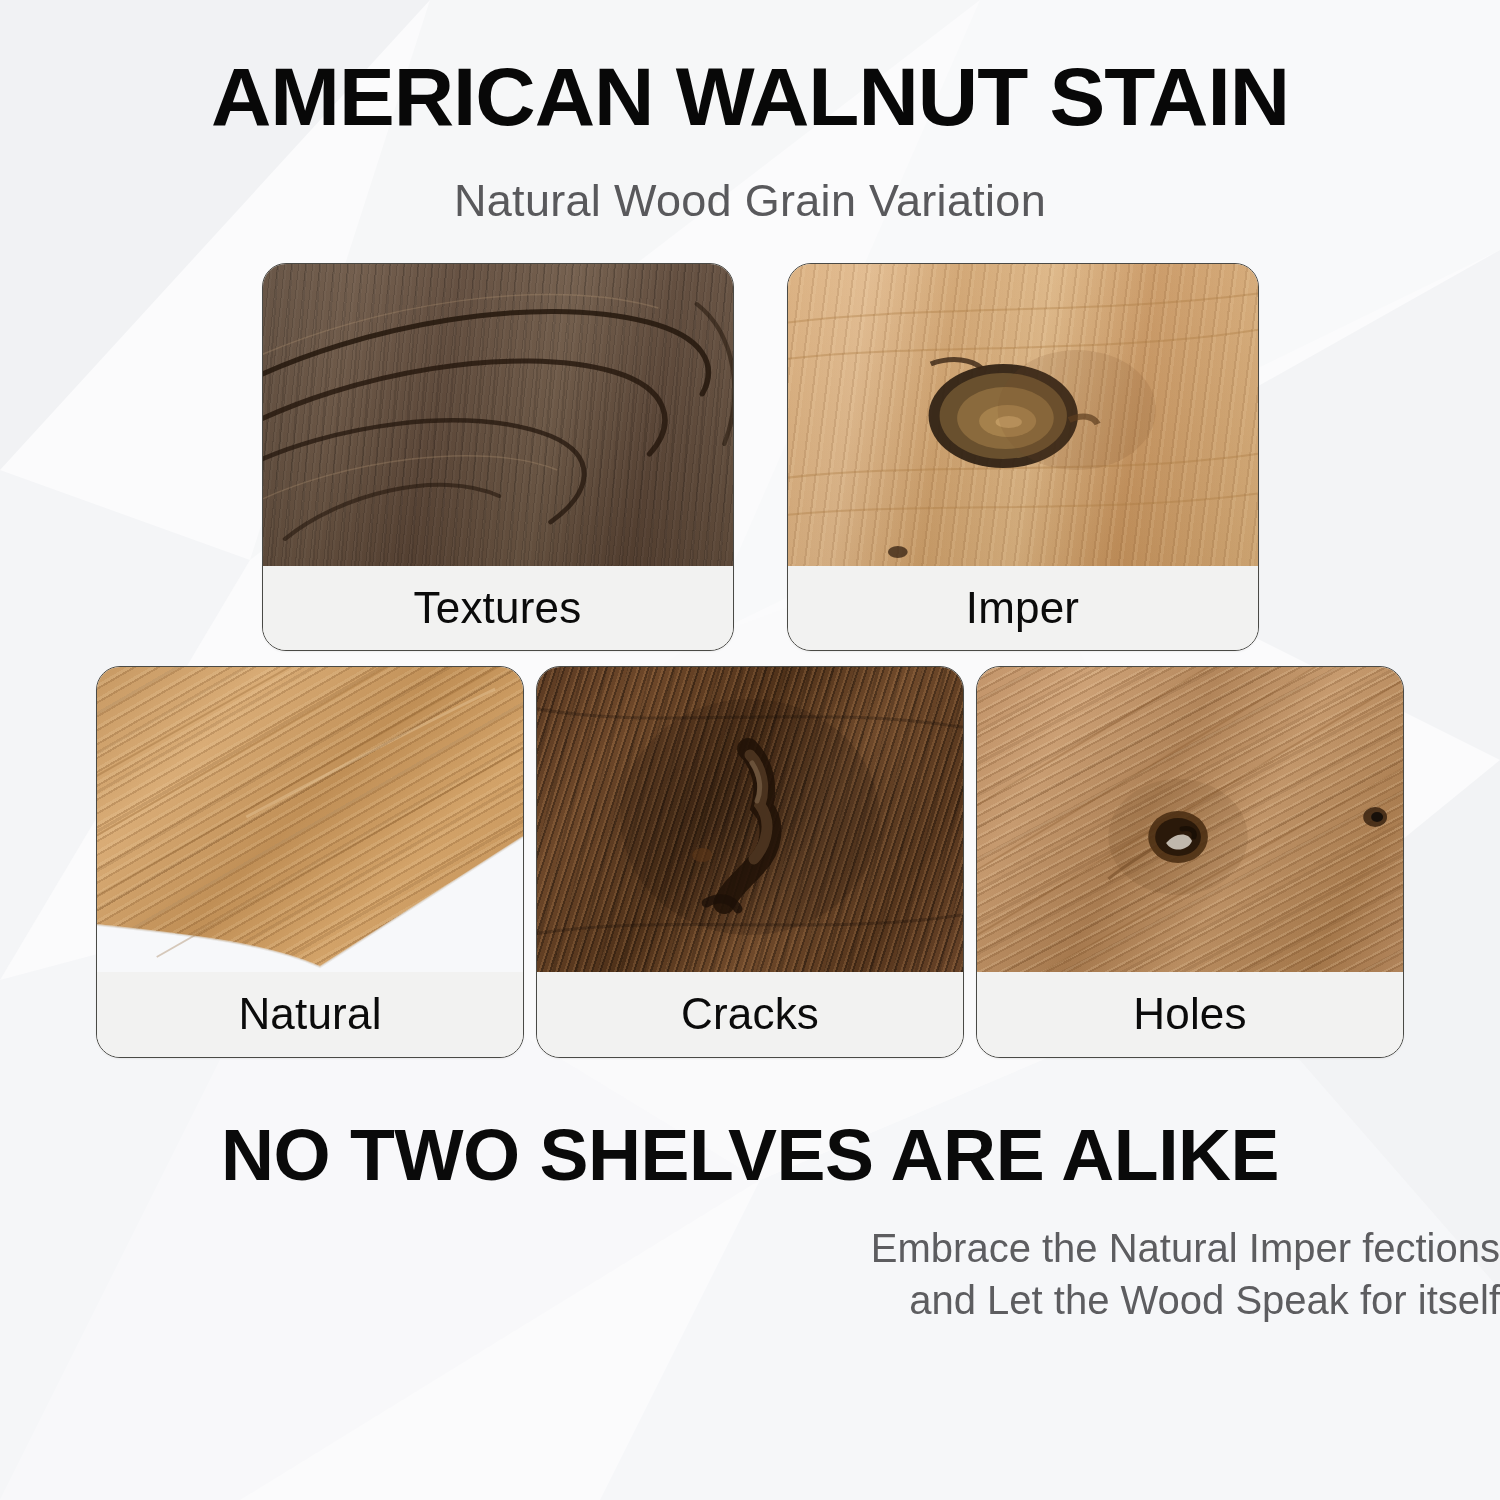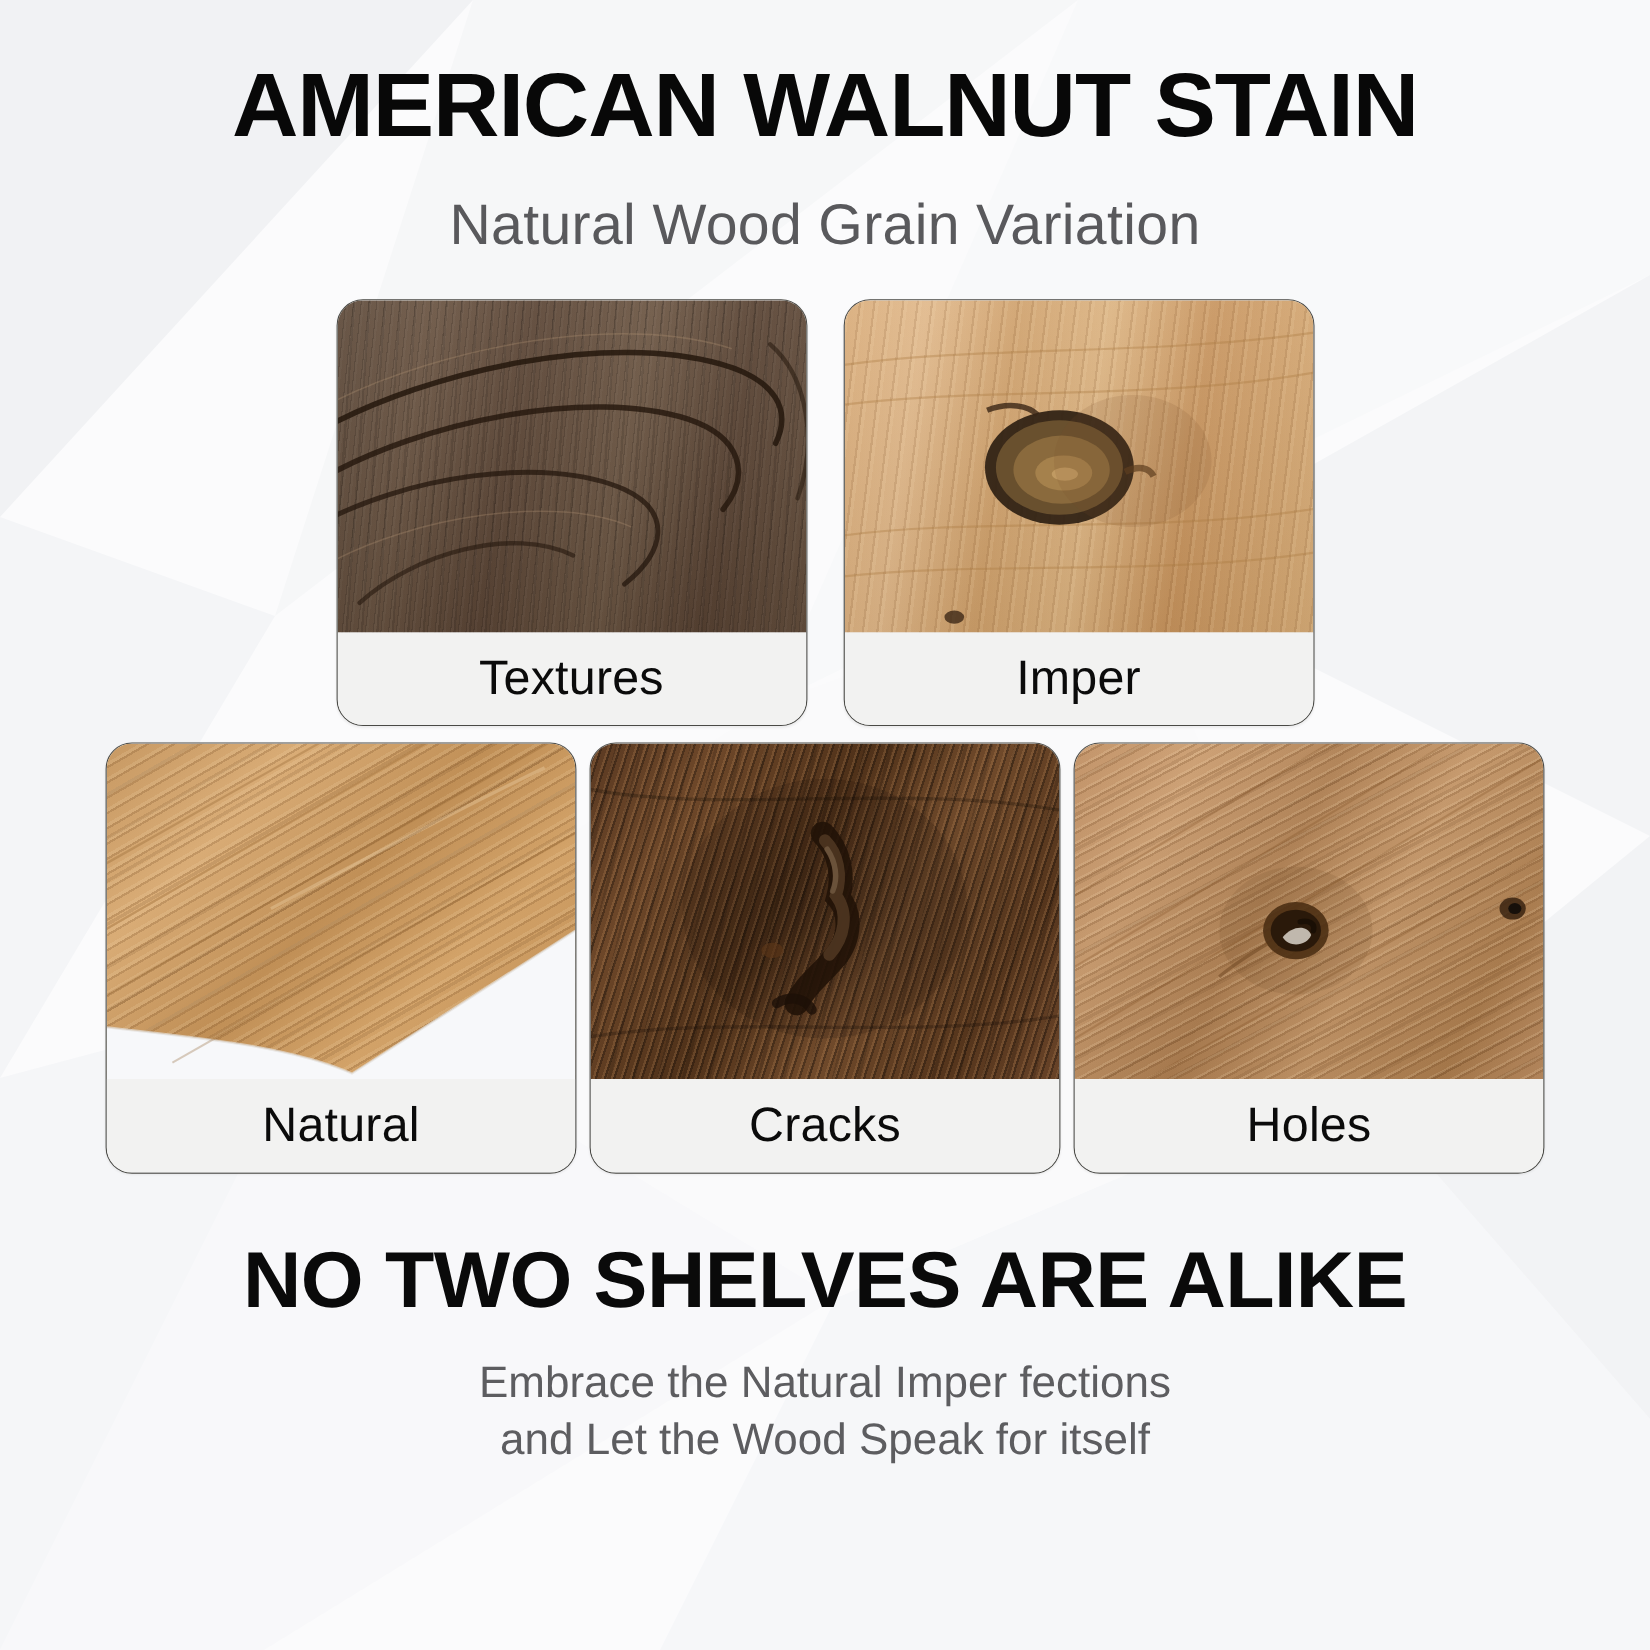--- a/index.html
+++ b/index.html
@@ -23,21 +23,21 @@
     font-family:"Liberation Sans Narrow","Liberation Sans",sans-serif;
     font-weight:bold;
     font-size:82px;
     letter-spacing:-1px;
     color:#080808;
     line-height:1.0;
     transform:scaleX(1.02);
   }
   .subtitle {
     margin-top:34px;
-    font-size:52px;
+    font-size:45px;
     font-weight:300;
     color:#59595c;
     line-height:1.30;
     letter-spacing:0.3px;
     text-align:center;
   }
   .subtitle .ln { display:block; }
 
   
   .row { display:flex; justify-content:center; }
@@ -45,21 +45,21 @@
   .row-bottom { margin-top:15px; gap:12px; }
 
   .card {
     position:relative;
     border:1.4px solid #4a4a46;
     border-radius:24px;
     overflow:hidden;
     background:#f1f1f0;
     box-shadow:0 1px 2px rgba(0,0,0,.06);
   }
-  .card-top   { width:428px; height:388px; }
+  .card-top   { width:472px; height:388px;margin-left:20px; }
   .card-bot   { width:428px; height:392px; }
 
   .thumb { position:relative; width:100%; overflow:hidden; }
   .card-top .thumb { height:302px; }
   .card-bot .thumb { height:305px; }
 
   .label {
     height:calc(100% - 302px);
     display:flex; align-items:center; justify-content:center;
     background:#f2f2f1;
@@ -188,21 +188,21 @@
     color:#0a0a0a;
     transform:scaleX(1.02);
   }
   .footer-sub {
     margin-top:26px;
     font-size:40px;
     font-weight:300;
     color:#5d5d60;
     line-height:1.32;
   }
-  .footer-sub .ln { display:block; }
+  .footer-sub .ln { display:block;text-align:right; }
 </style>
 </head>
 <body>
 
 <div class="bg-facets">
   <svg viewBox="0 0 1500 1500" preserveAspectRatio="none">
     <rect x="0" y="0" width="1500" height="1500" fill="#fbfbfc"></rect>
     <polygon points="0,0 430,0 0,470" fill="#f1f2f4"></polygon>
     <polygon points="430,0 980,0 250,560" fill="#f6f7f8"></polygon>
     <polygon points="0,470 250,560 0,980" fill="#f4f5f7"></polygon>

